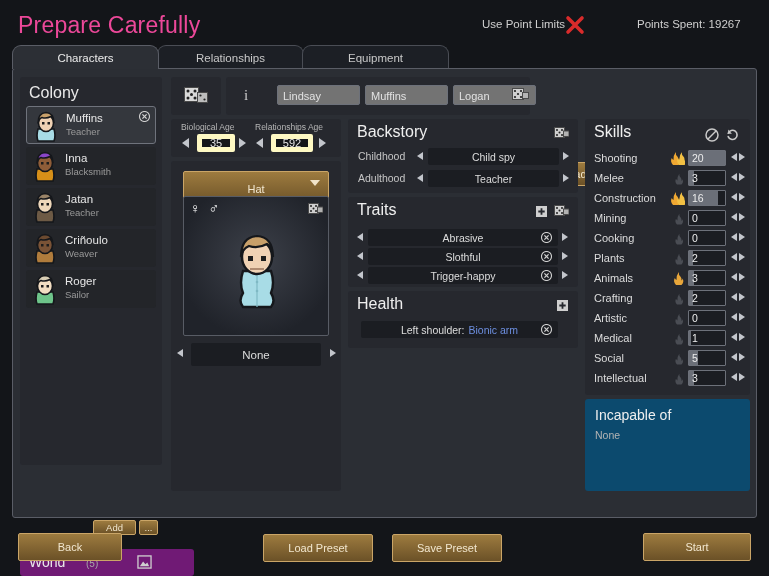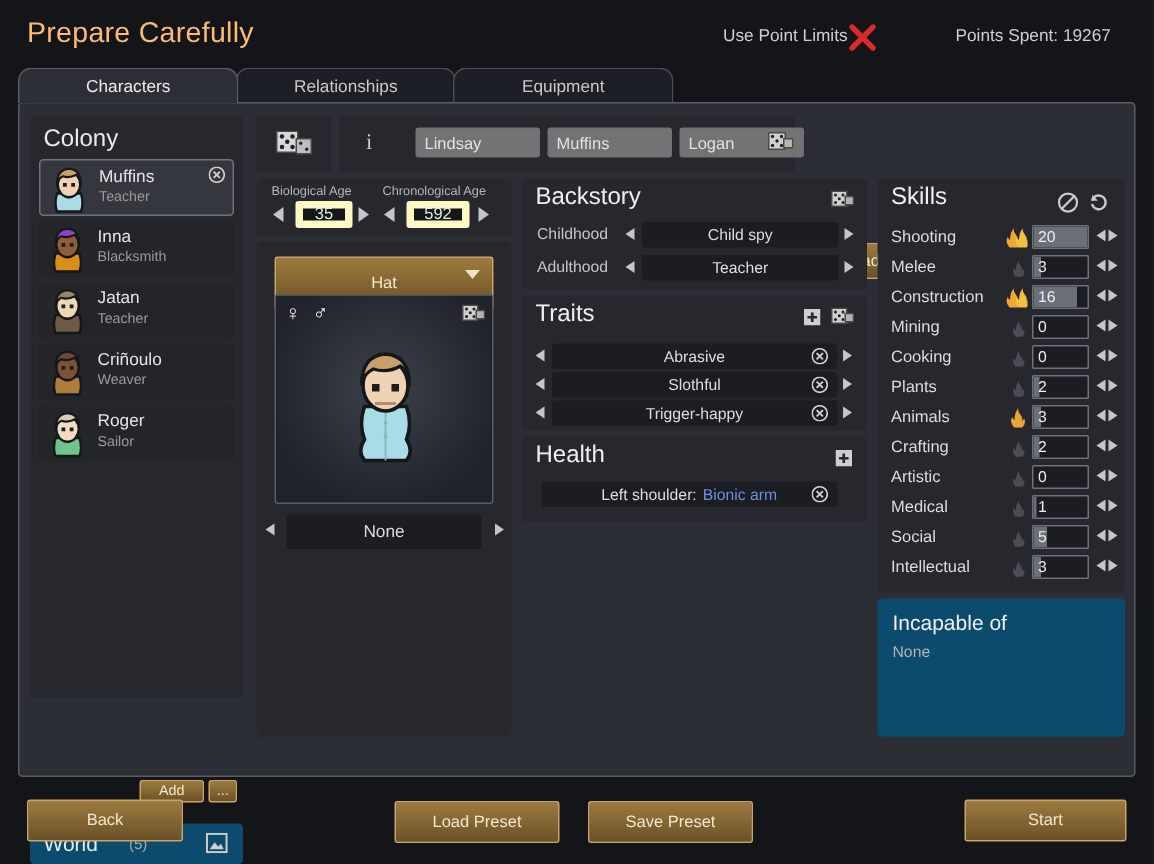--- a/index.html
+++ b/index.html
@@ -7,21 +7,21 @@
     width:769px;height:576px;overflow:hidden;
     background:#131519;
     font-family:"Liberation Sans", sans-serif;
     color:#d8d8d8;
     -webkit-font-smoothing:antialiased;
   }
   .screen{position:relative;width:769px;height:576px;}
 
   
   .topbar{position:absolute;left:0;top:0;width:769px;height:44px;}
-  .app-title{position:absolute;left:18px;top:12px;font-size:19px;color:#fdba74;letter-spacing:.2px;}
+  .app-title{position:absolute;left:18px;top:12px;font-size:23px;color:#ec4899;letter-spacing:.2px;}
   .point-limits{position:absolute;left:482px;top:18px;font-size:11.5px;color:#cfcfcf;}
   .x-toggle{position:absolute;left:564px;top:14px;width:22px;height:22px;}
   .x-toggle svg{display:block;}
   .points-spent{position:absolute;left:637px;top:18px;font-size:11.5px;color:#cfcfcf;white-space:nowrap;}
 
   
   .tabs{position:absolute;left:12px;top:45px;height:24px;}
   .tab{
     position:absolute;top:0;height:24px;
     border:1px solid #4a4d55;border-bottom:none;
@@ -57,21 +57,21 @@
   .c-del{position:absolute;right:5px;top:4px;width:11px;height:11px;}
   .btn-gold{
     background:linear-gradient(#9d7b3f,#6b5127);
     border:1px solid #caa567;color:#f2e7cf;
     font-size:11px;border-radius:2px;box-sizing:border-box;
     display:flex;align-items:center;justify-content:center;cursor:pointer;
   }
   .add-btn{position:absolute;left:80px;top:451px;width:43px;height:15px;font-size:9.5px;}
   .dots-btn{position:absolute;left:126px;top:451px;width:19px;height:15px;font-size:9.5px;}
 
-  .world{position:absolute;left:7px;top:480px;width:142px;height:27px;background:#0c4a6e;border-radius:3px;}
+  .world{position:absolute;left:7px;top:480px;width:142px;height:27px;background:#701a75;border-radius:3px;padding-left:32px;}
   .world-title{position:absolute;left:9px;top:5px;font-size:14px;color:#eaeaea;}
   .world-count{position:absolute;left:66px;top:9px;font-size:10px;color:#a8a8a8;}
   .world-icon{position:absolute;left:117px;top:6px;width:15px;height:14px;}
 
   
   .dice-panel{position:absolute;left:158px;top:8px;width:50px;height:38px;background:#26282e;border-radius:3px;}
   .names-panel{position:absolute;left:213px;top:8px;width:304px;height:38px;background:#26282e;border-radius:3px;}
   .info-i{position:absolute;left:18px;top:10px;font-size:15px;color:#cacaca;font-family:"Liberation Serif",serif;}
   .nm{
     position:absolute;top:8px;height:20px;background:#737373;border:1px solid #6d717a;border-radius:2px;
@@ -283,21 +283,21 @@
           <circle cx="9" cy="9" r="1.1" fill="#222"></circle>
         <rect x="10.5" y="4.5" width="6" height="6" fill="#b5b5b5" stroke="#4a4a4a"></rect>
       </svg>
     </div>
 
     <div class="btn-gold lc-btn">Load Character</div>
     <div class="btn-gold sc-btn">Save Character</div>
 
     <div class="age-panel">
       <div class="age-lab al0">Biological Age</div>
-      <div class="age-lab al1">Chronological Age</div>
+      <div class="age-lab al1">Relationships Age</div>
       <div class="arw l" style="left:11px;top:19px"></div>
       <div class="age-box ab0">35</div>
       <div class="arw r" style="left:68px;top:19px"></div>
       <div class="arw l" style="left:85px;top:19px"></div>
       <div class="age-box ab1">592</div>
       <div class="arw r" style="left:148px;top:19px"></div>
     </div>
 
     <div class="appr">
       <div class="btn-gold hat-btn">

